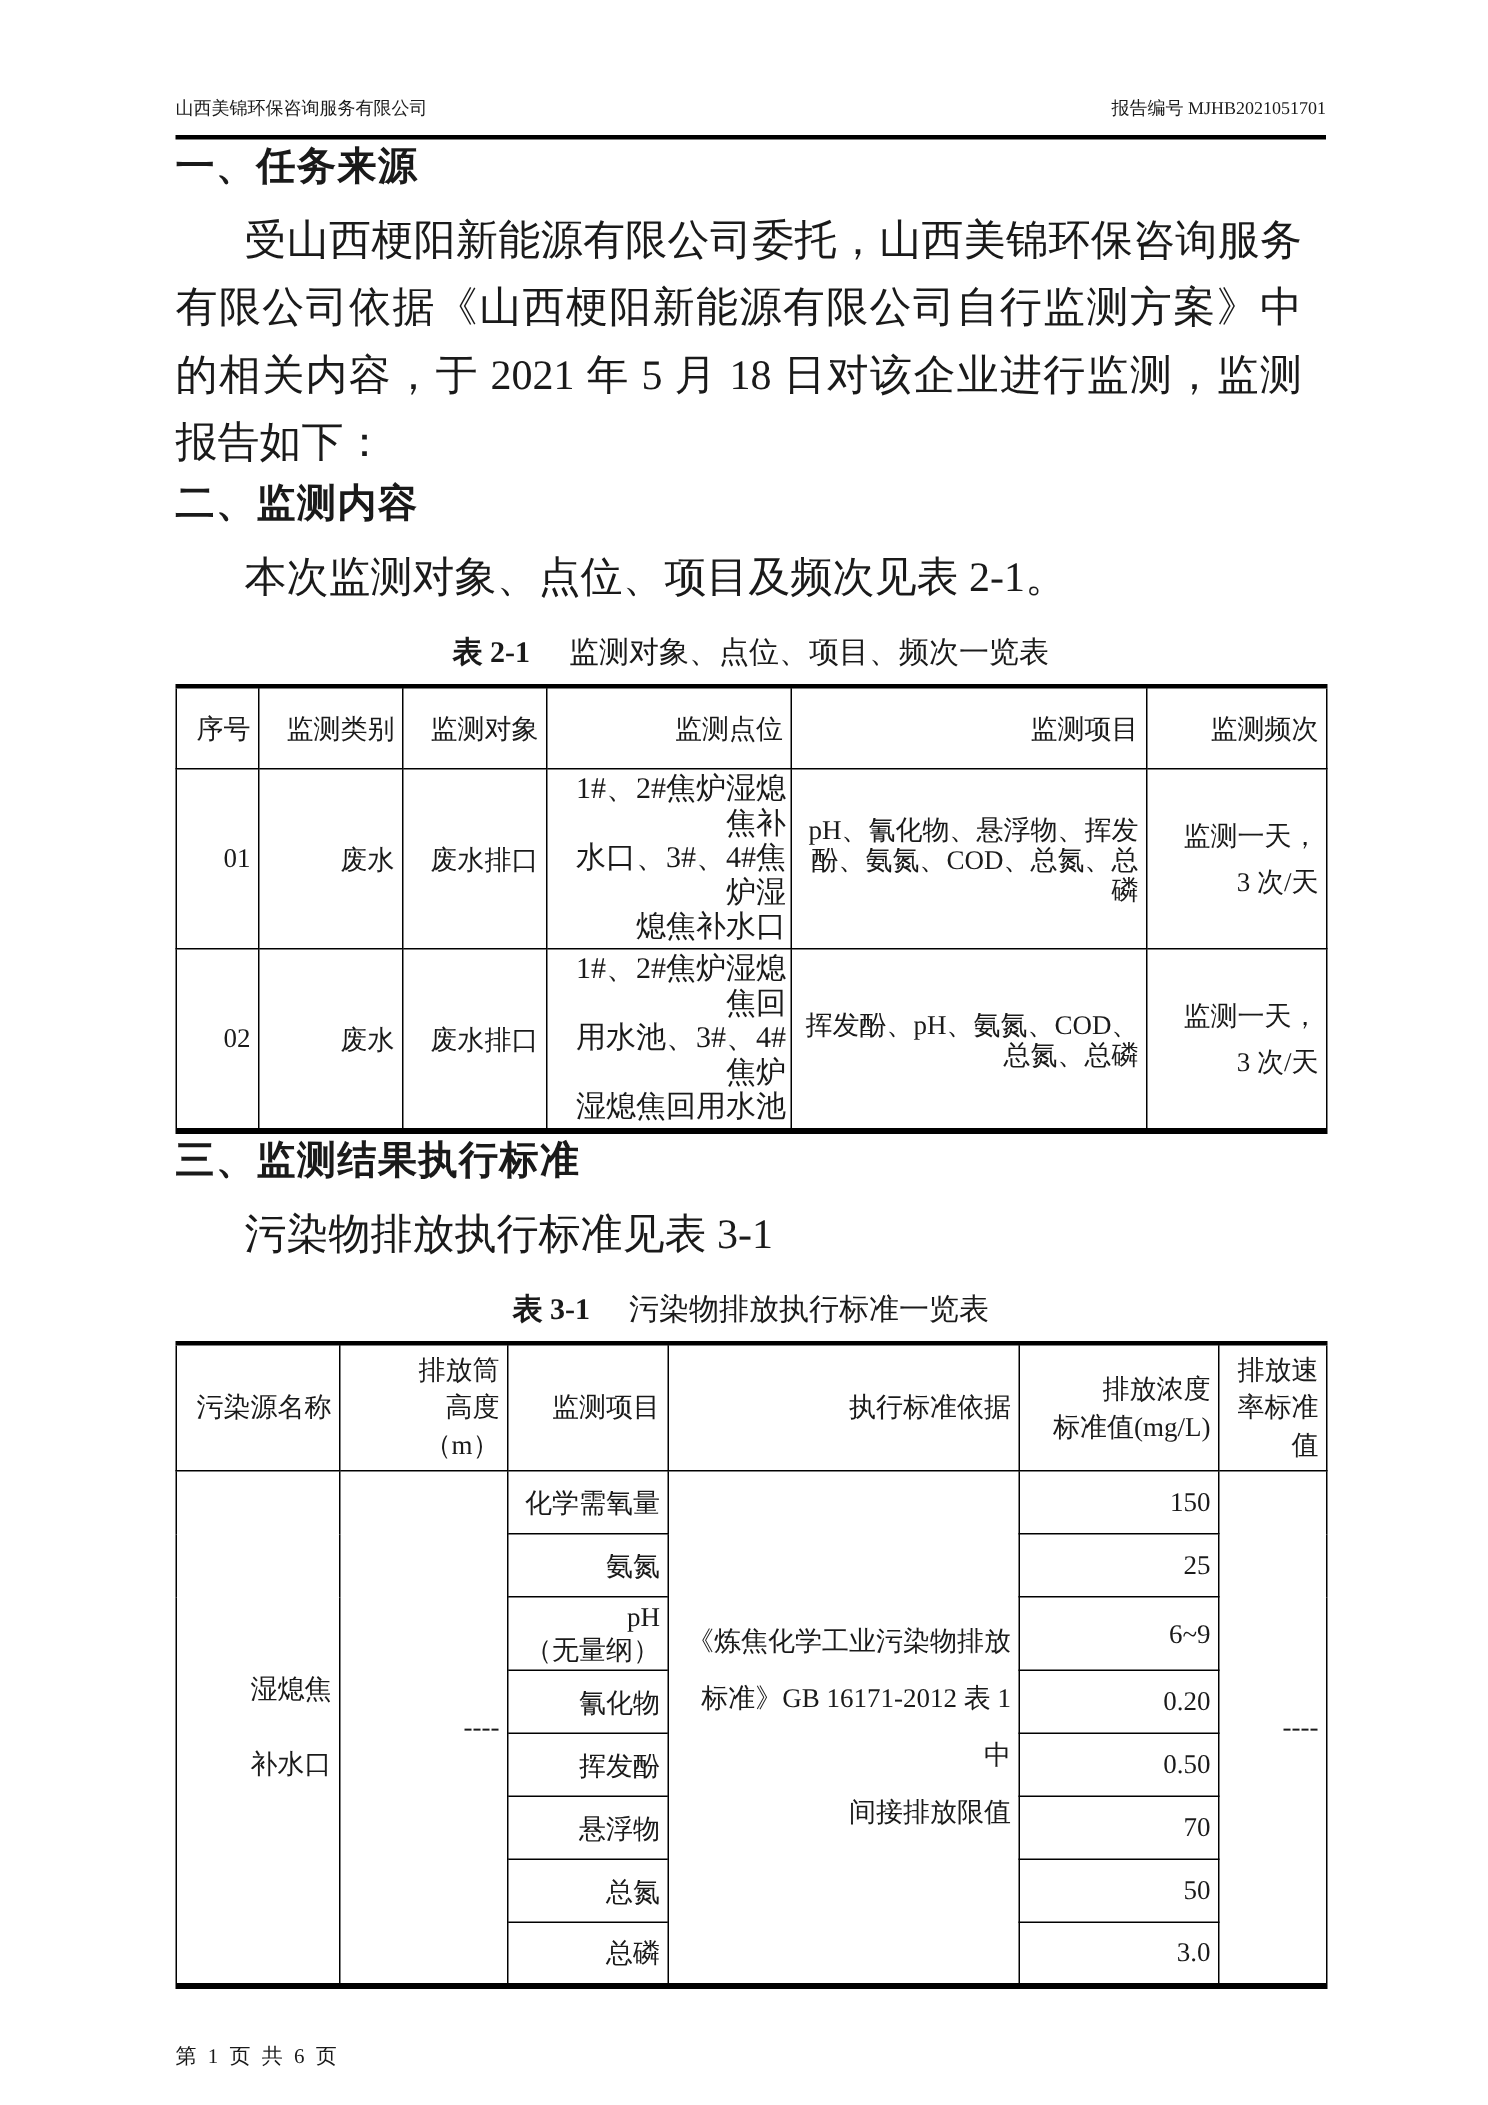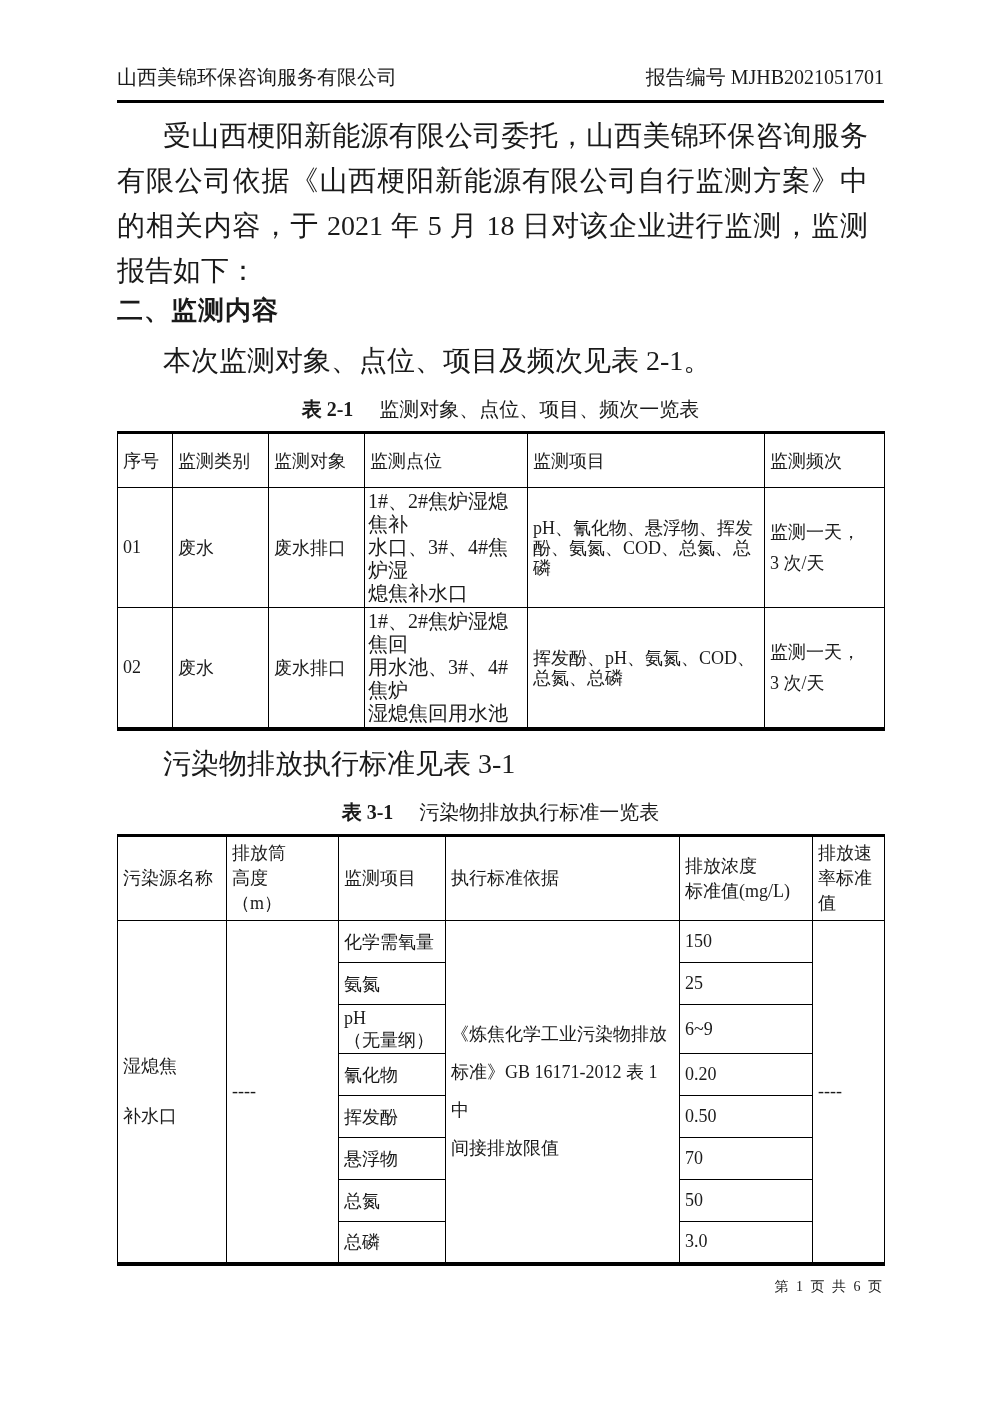--- a/index.html
+++ b/index.html
@@ -8,72 +8,73 @@
     width:992px; height:1403px;
     box-sizing:border-box;
     padding:64px 108px 0 117px;
     background:#ffffff;
     color:#1a1a1a;
     font-family:"Liberation Serif","DejaVu Serif",serif;
     overflow:hidden;
   }
   .doc-header {
     display:flex; justify-content:space-between; align-items:flex-end;
-    font-size:20px; padding-bottom:9px; border-bottom:3px solid #000;
+    font-size:12px; padding-bottom:9px; border-bottom:3px solid #000;
   }
   h1.sec {
     font-size:26px; font-weight:bold; margin:0; letter-spacing:1px;
   }
   .sec1 { margin-top:26px; }
   .sec2 { margin-top:34px; }
   .sec3 { margin-top:26px; }
   p.body {
     font-size:28px; line-height:45px; margin:10px 16px 0 0;
     text-indent:46px; text-align:justify;
   }
   .caption { text-align:center; font-size:20px; margin-top:13px; }
   .caption .lbl { font-weight:bold; margin-right:26px; }
   table {
     border-collapse:collapse; table-layout:fixed; width:767px;
     margin-top:8px;
     border-top:3px solid #000; border-bottom:4px solid #000;
   }
   td,th {
-    border:1px solid #000; text-align:left; vertical-align:middle;
+    border:1px solid #000; text-align:right; vertical-align:middle;
     font-weight:normal; padding:2px 5px; box-sizing:border-box;
     overflow:hidden;
   }
   
   #t21 th { height:55px; font-size:18px; }
   #t21 td { font-size:18px; }
   #t21 tr.datarow { height:70px; }
   #t21 td.point { font-size:20px; line-height:23px; white-space:pre-line; padding:2px 3px; }
   #t21 td.items { line-height:20px; white-space:pre-line; }
   #t21 td.freq  { line-height:31px; white-space:pre-line; }
   
   #t31 th { height:85px; font-size:18px; line-height:25px; white-space:pre-line; }
   #t31 td { font-size:18px; }
   #t31 tr { height:42px; }
   #t31 tr.ph-row { height:48px; }
   #t31 td.ph { white-space:pre-line; line-height:22px; }
   #t31 td.source { line-height:50px; }
   .source-inner { display:inline-block; width:3.05em; word-break:break-all; }
   #t31 td.basis { line-height:38px; white-space:pre-line; }
-  .page-footer { text-align:right; font-size:14px; margin-top:12px; letter-spacing:2px; }
+  .page-footer { text-align:left; font-size:14px; margin-top:36px; letter-spacing:2px; }
 </style>
 </head>
 <body>
 
 <div class="page">
 
   <div class="doc-header">
     <span>山西美锦环保咨询服务有限公司</span>
     <span>报告编号 MJHB2021051701</span>
   </div>
 
+  <h1 class="sec sec1">一、任务来源</h1>
   <p class="body">受山西梗阳新能源有限公司委托，山西美锦环保咨询服务有限公司依据《山西梗阳新能源有限公司自行监测方案》中的相关内容，于 2021 年 5 月 18 日对该企业进行监测，监测报告如下：</p>
 
   <h1 class="sec sec2">二、监测内容</h1>
   <p class="body">本次监测对象、点位、项目及频次见表 2-1。</p>
 
   <div class="caption">
     <span class="lbl">表 2-1</span><span>监测对象、点位、项目、频次一览表</span>
   </div>
 
   <table id="t21">
@@ -116,20 +117,21 @@
 用水池、3#、4#焦炉
 湿熄焦回用水池</td>
         <td class="items">挥发酚、pH、氨氮、COD、
 总氮、总磷</td>
         <td class="freq">监测一天，
 3 次/天</td>
       </tr>
     </tbody>
   </table>
 
+  <h1 class="sec sec3">三、监测结果执行标准</h1>
   <p class="body">污染物排放执行标准见表 3-1</p>
 
   <div class="caption">
     <span class="lbl">表 3-1</span><span>污染物排放执行标准一览表</span>
   </div>
 
   <table id="t31">
     <colgroup>
       <col style="width:109px">
         <col style="width:112px">

